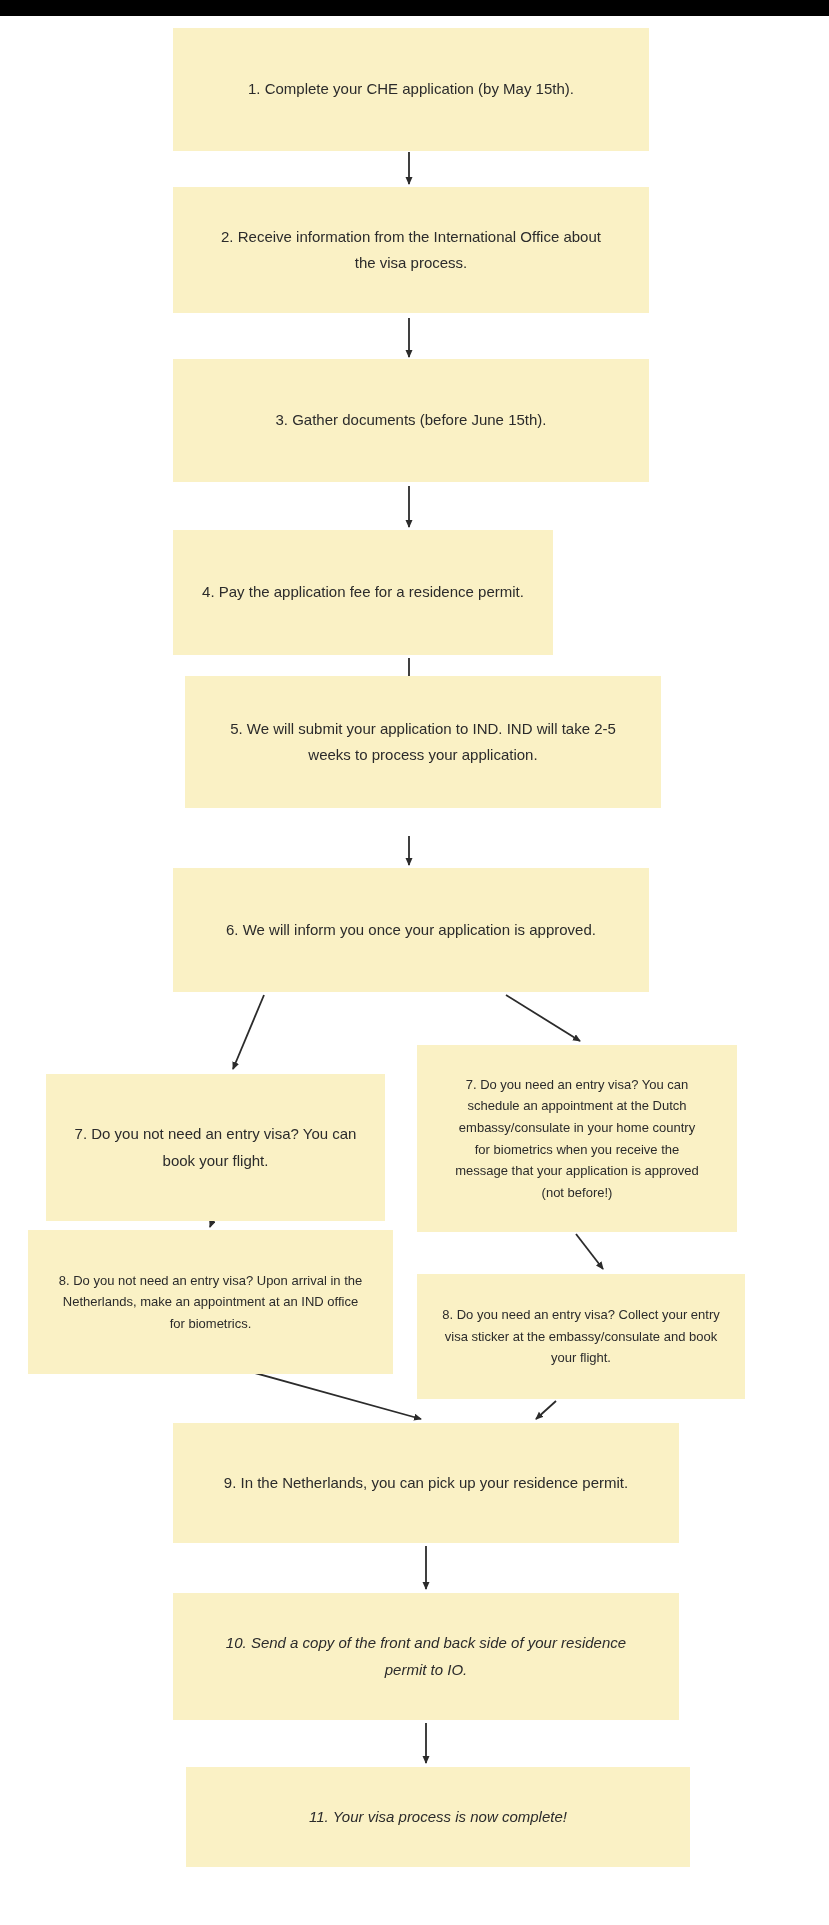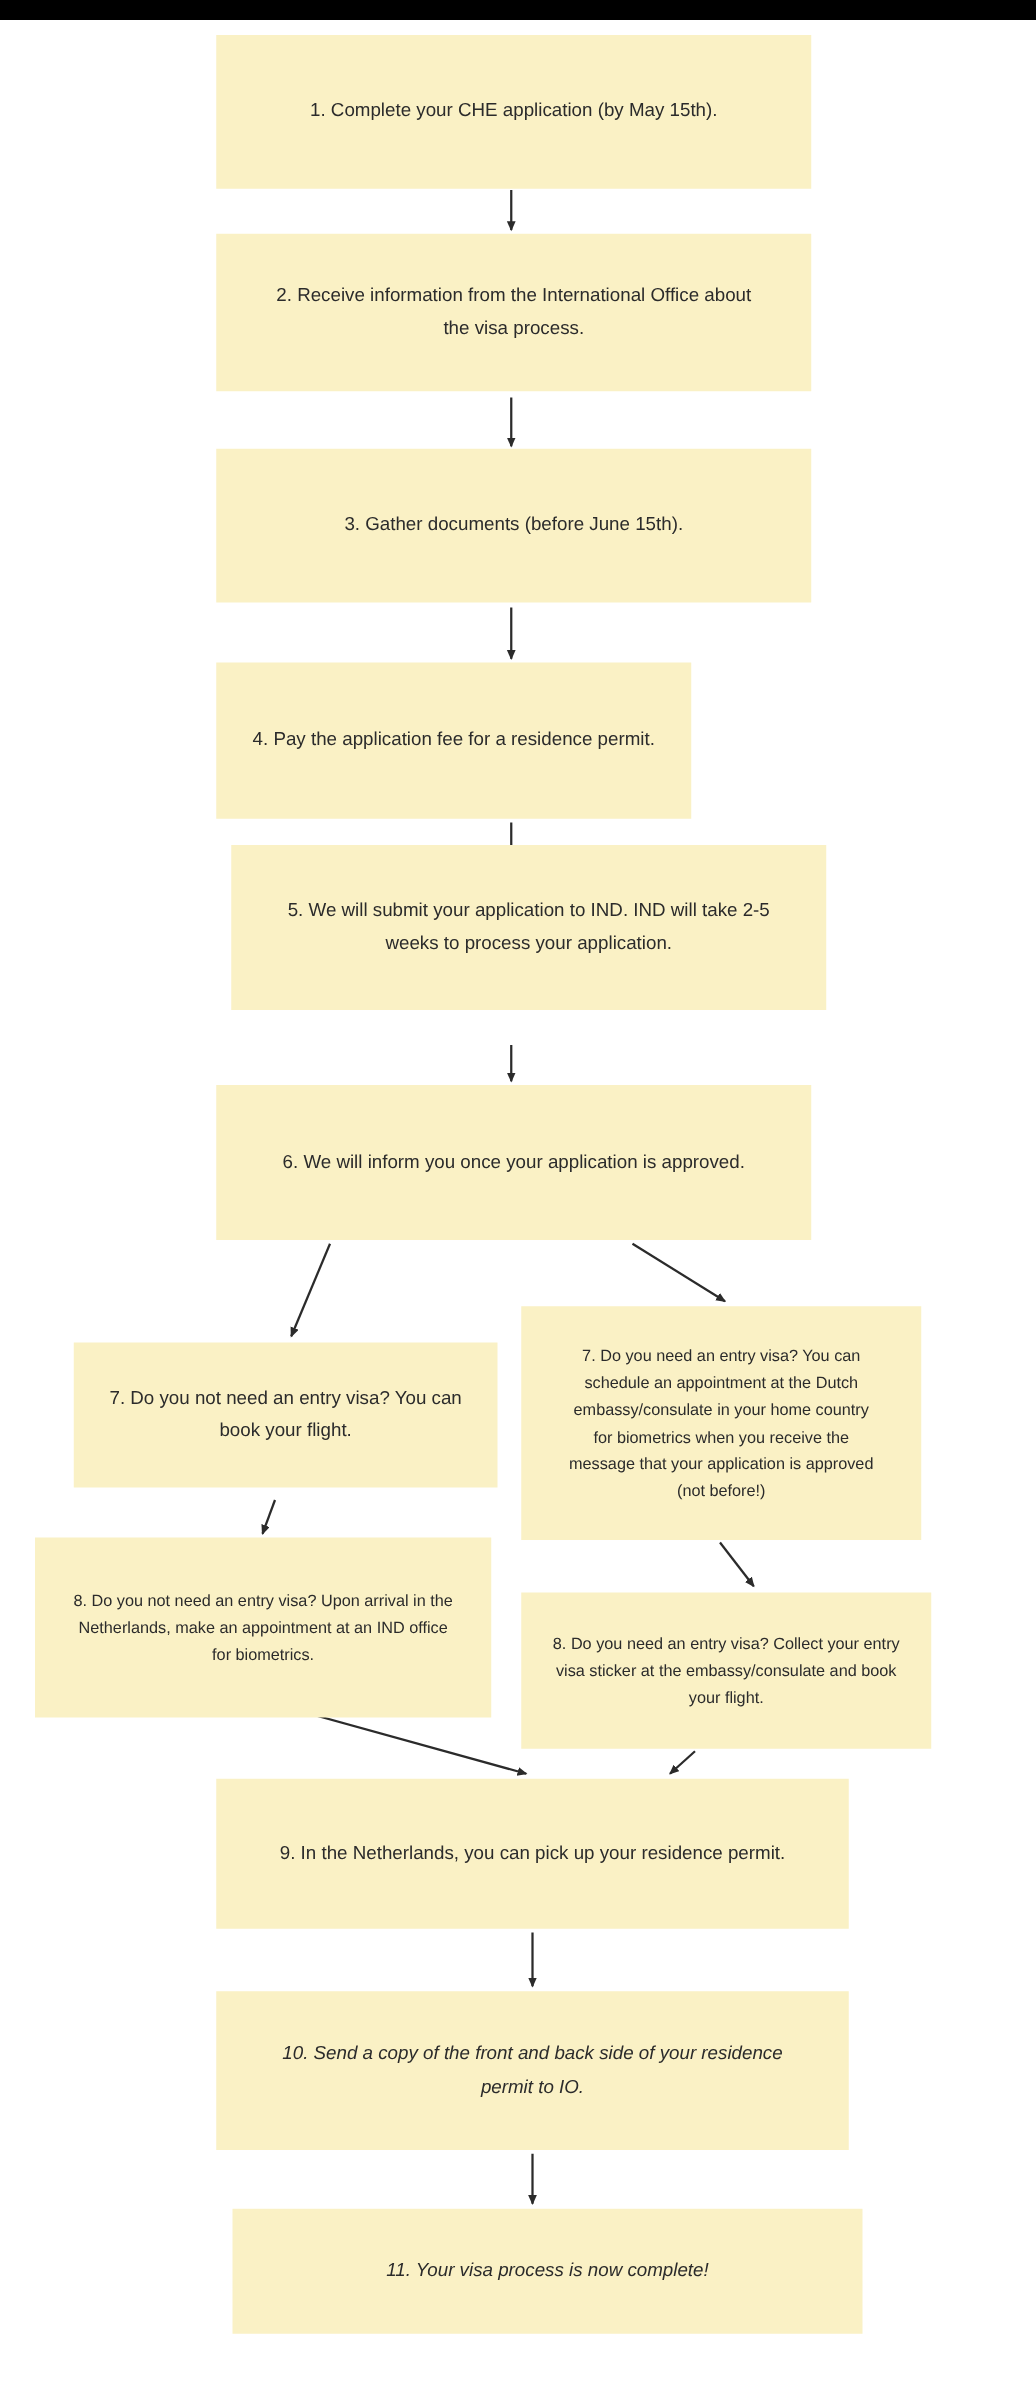--- a/index.html
+++ b/index.html
@@ -44,21 +44,21 @@
     padding: 1px 14px;
   }
   .fs15 { font-size: 15px; line-height: 1.75; }
   .fs13 { font-size: 13px; line-height: 1.66; }
   #n1  { left: 173px; top: 28px;   width: 476px; height: 123px; }
   #n2  { left: 173px; top: 187px;  width: 476px; height: 126px; }
   #n3  { left: 173px; top: 359px;  width: 476px; height: 123px; }
   #n4  { left: 173px; top: 530px;  width: 380px; height: 125px; }
   #n5  { left: 173px; top: 676px;  width: 476px; height: 132px; margin-left: 12px; }
   #n6  { left: 173px; top: 868px;  width: 476px; height: 124px; }
-  #n7l { left: 59px;  top: 1074px; width: 339px; height: 116px; }
+  #n7l { left: 46px;  top: 1074px; width: 339px; height: 147px; }
   #n7r { left: 417px; top: 1045px; width: 320px; height: 187px; }
   #n8l { left: 28px;  top: 1230px; width: 365px; height: 144px; }
   #n8r { left: 417px; top: 1274px; width: 328px; height: 125px; }
   #n9  { left: 173px; top: 1423px; width: 506px; height: 120px; }
   #n10 { left: 173px; top: 1593px; width: 506px; height: 127px; font-style: italic; }
   #n11 { left: 186px; top: 1767px; width: 504px; height: 100px; font-style: italic; }
 </style>
 </head>
 <body>
 

